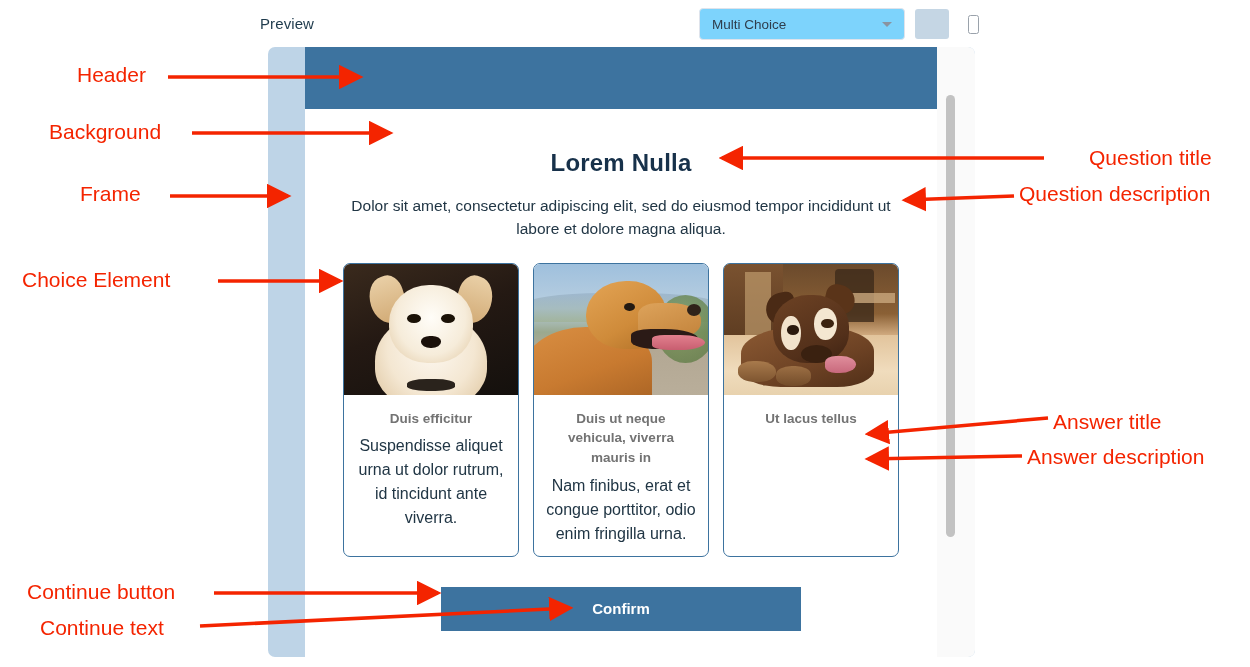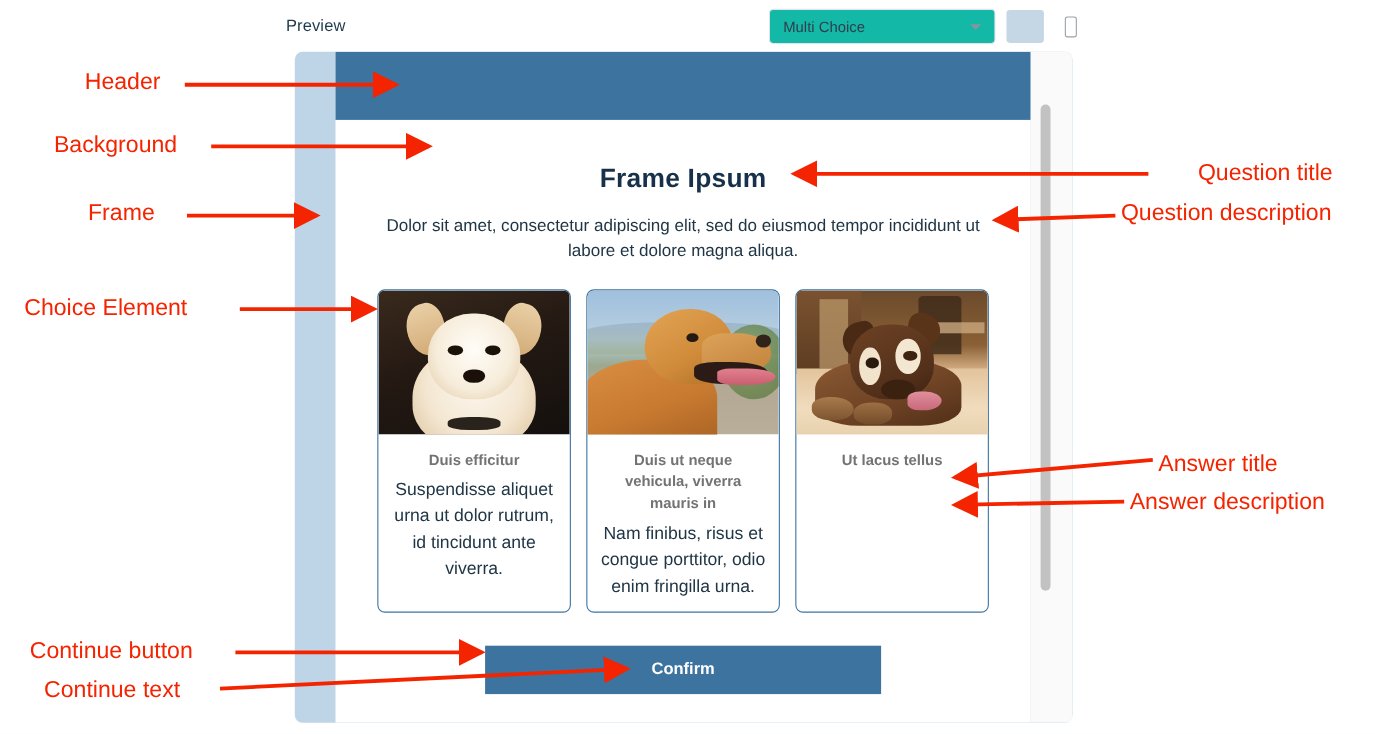--- a/index.html
+++ b/index.html
@@ -19,21 +19,21 @@
   .toolbar-title {
     font-size: 15px; color: #1e3a4c; font-weight: 400;
     letter-spacing: .1px;
   }
   .toolbar-right {
     position: absolute; right: 0; top: 8px;
     display: flex; align-items: center; gap: 10px;
   }
   .select-box {
     width: 206px; height: 32px; border: 1px solid #dfe3eb; border-radius: 4px;
-    background: #14b8a6; display: flex; align-items: center;
+    background: #7dd3fc; display: flex; align-items: center;
     padding: 0 10px 0 12px; position: relative;
   }
   .select-label { font-size: 13.5px; color: #2f3d4c; }
   .caret {
     position: absolute; right: 12px; top: 50%; margin-top: -2px;
     width: 0; height: 0;
     border-left: 5px solid transparent; border-right: 5px solid transparent;
     border-top: 5px solid #8a93a0;
   }
   .viewtoggle { display: flex; align-items: center; gap: 7px; }
@@ -307,21 +307,21 @@
       </div>
     </div>
   </div>
 
   <div class="frame">
     <div class="frame-inner">
 
       <div class="prev-header"></div>
 
       <div class="prev-body">
-        <div class="q-title">Frame Ipsum</div>
+        <div class="q-title">Lorem Nulla</div>
         <div class="q-desc">Dolor sit amet, consectetur adipiscing elit, sed do eiusmod tempor incididunt ut labore et dolore magna aliqua.</div>
 
         <div class="cards">
 
           <div class="card">
             <div class="card-img">
               <div class="photo p1">
                 <div class="ear-l"></div>
                   <div class="ear-r"></div>
                 <div class="body"></div>
@@ -347,21 +347,21 @@
                   <div class="head"></div>
                 <div class="muzzle"></div>
                   <div class="mouth"></div>
                 <div class="tongue"></div>
                   <div class="nose2"></div>
                   <div class="eye"></div>
               </div>
             </div>
             <div class="card-text">
               <div class="a-title">Duis ut neque vehicula, viverra mauris in</div>
-              <div class="a-desc">Nam finibus, risus et congue porttitor, odio enim fringilla urna.</div>
+              <div class="a-desc">Nam finibus, erat et congue porttitor, odio enim fringilla urna.</div>
             </div>
           </div>
 
           <div class="card">
             <div class="card-img">
               <div class="photo p3">
                 <div class="wallpanel"></div>
                   <div class="doorway"></div>
                 <div class="chair"></div>
                   <div class="table"></div>

